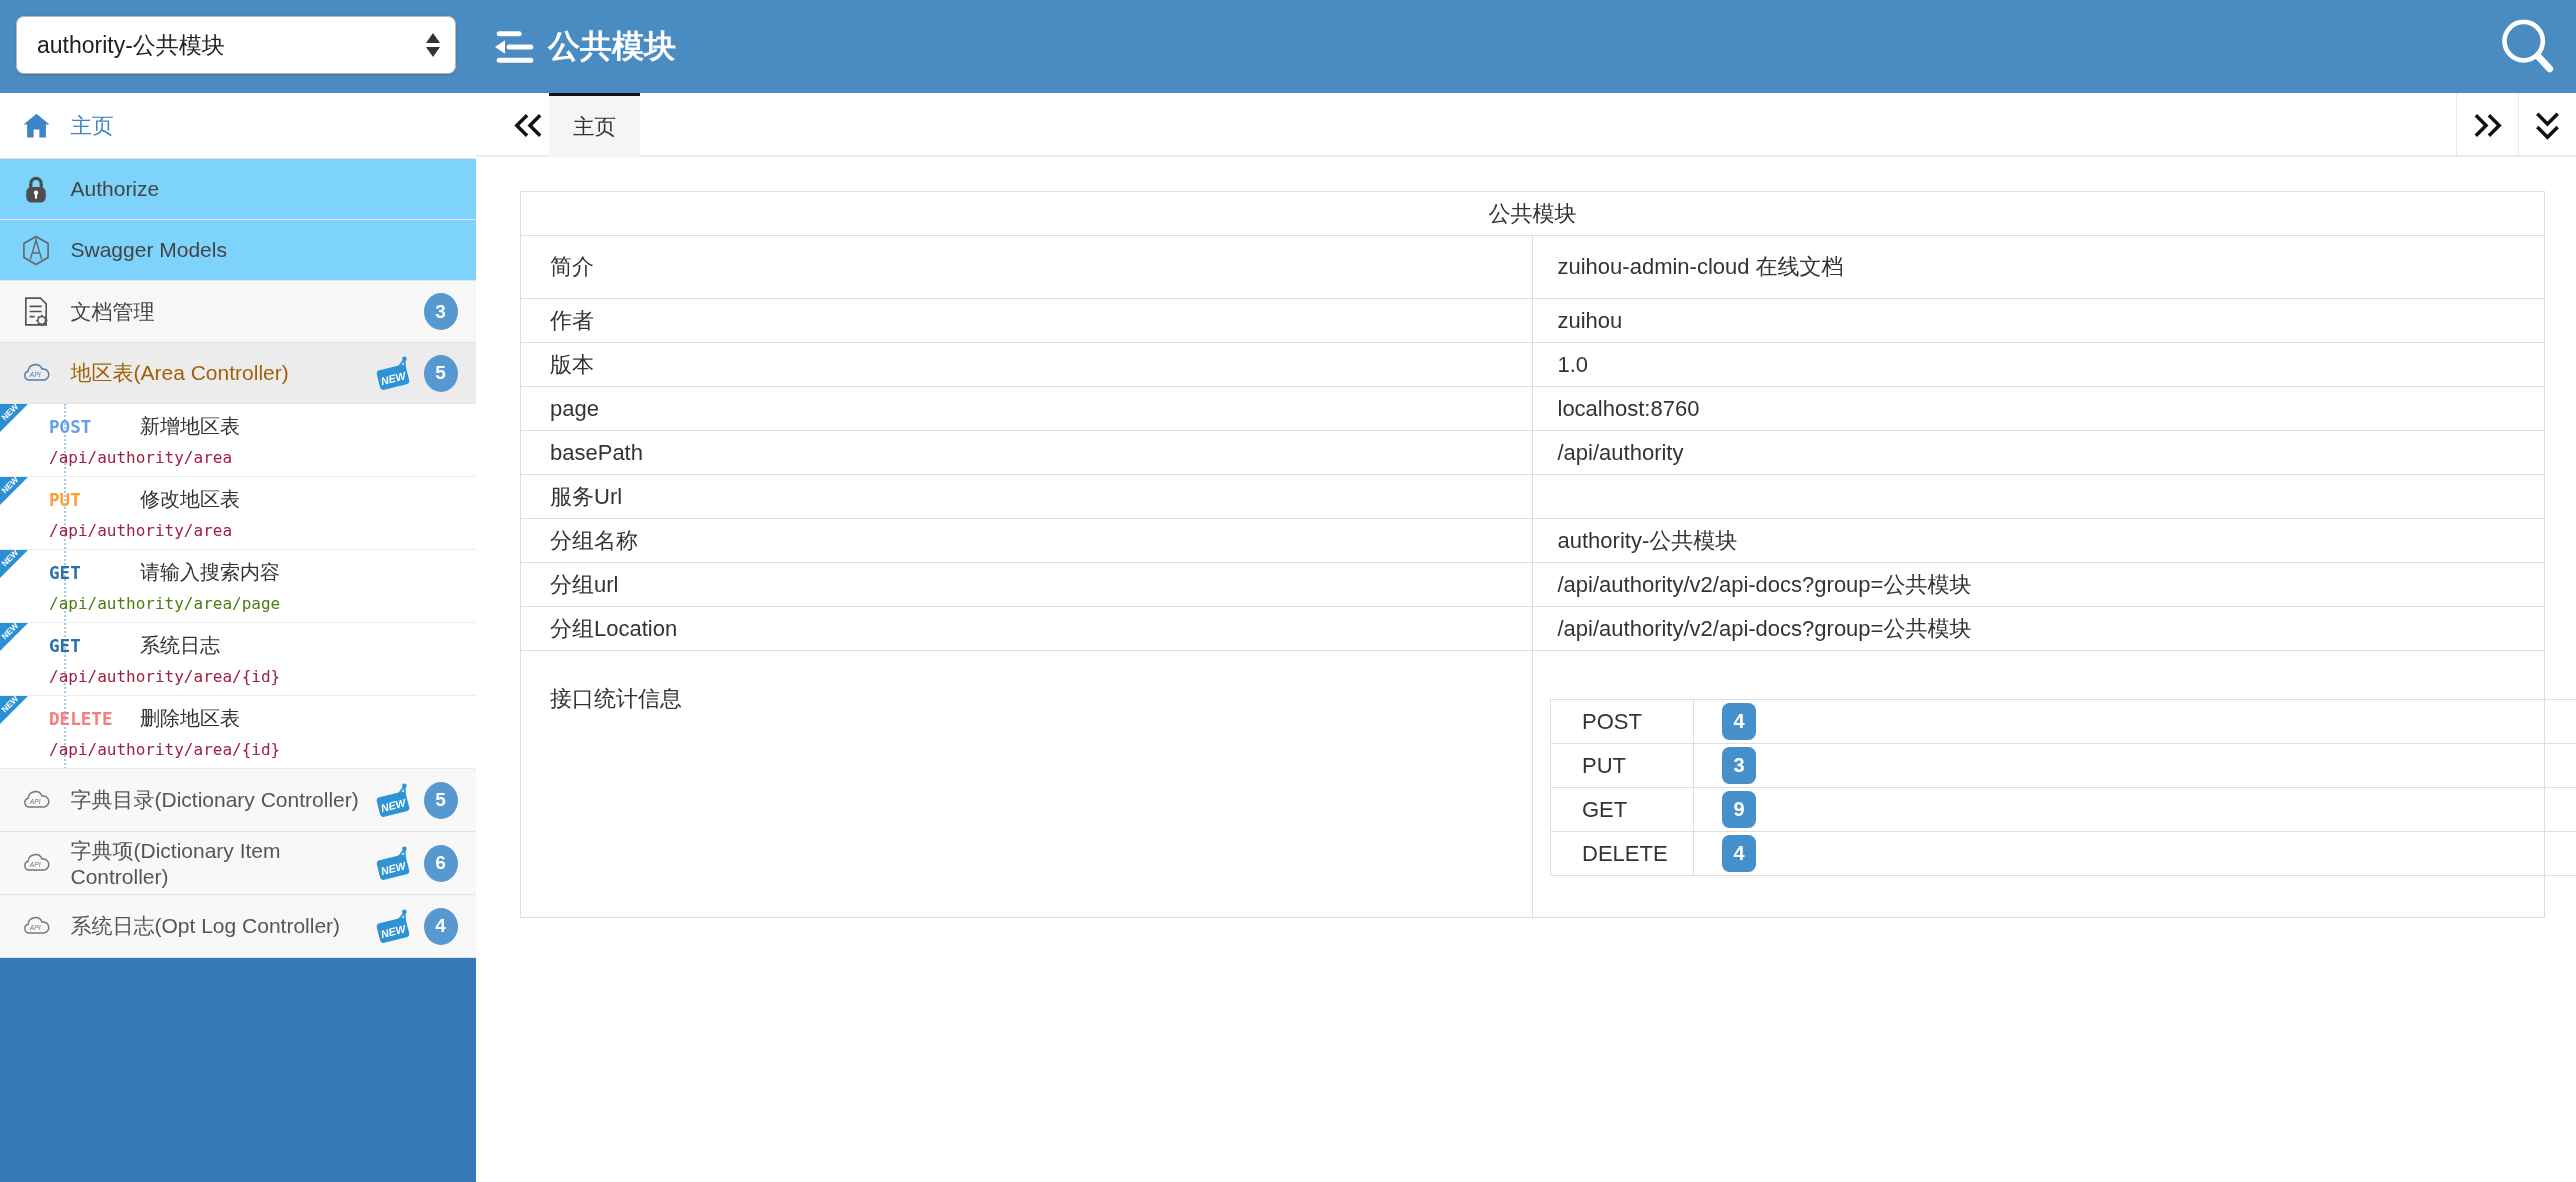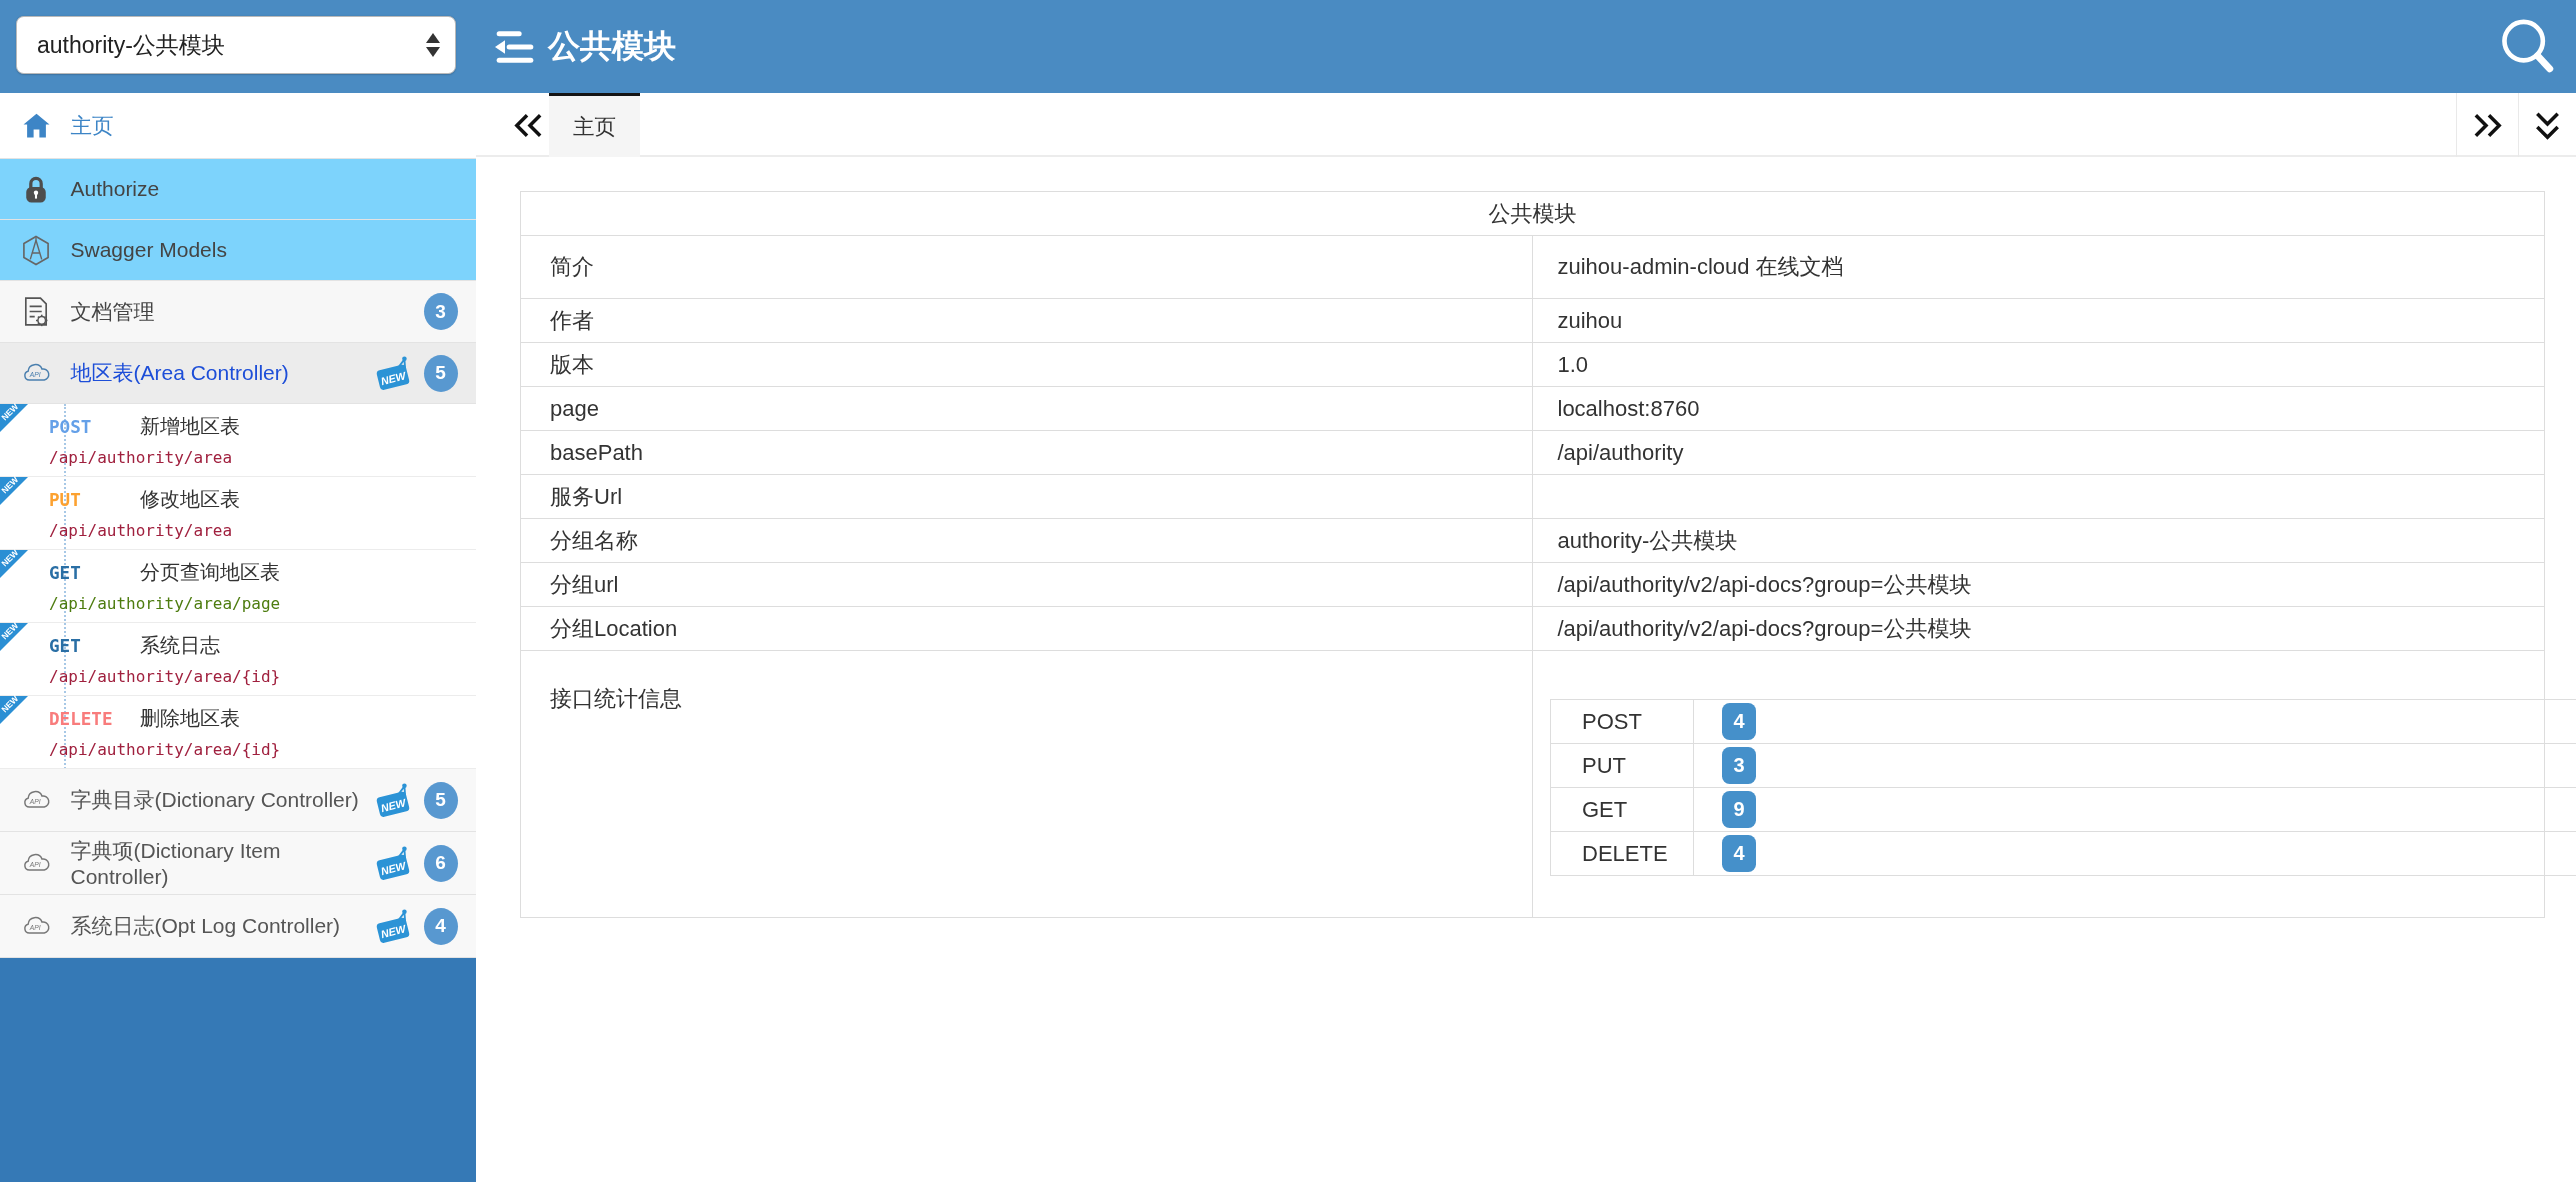--- a/index.html
+++ b/index.html
@@ -31,21 +31,21 @@
              display:flex; flex-direction:column; background:#fff; }
   .srow { display:flex; align-items:center; border-bottom:1.5px solid #e3e3e3; flex:none; cursor:pointer; }
   .srow .icon { width:29px; margin-left:21.5px; margin-right:20px; flex:none; display:flex; align-items:center; justify-content:center; }
   .row-home { height:66px; background:#fff; }
   .row-home .lbl { color:#3d85c6; font-size:21.5px; }
   .row-plain { height:61px; background:#7dd3fc; }
   .row-plain .lbl { color:#444; font-size:21px; }
   .row-doc { height:62px; background:#f7f7f7; }
   .row-doc .lbl { color:#444; font-size:21px; }
   .row-area { height:61px; background:#ececec; }
-  .row-area .lbl { color:#1d4ed8; font-size:21px; }
+  .row-area .lbl { color:#a16207; font-size:21px; }
   .row-ctrl { height:63px; background:#f8f8f8; }
   .row-ctrl .lbl { color:#555; font-size:21px; }
   .count { margin-left:auto; margin-right:18.4px; flex:none; min-width:34px; height:37px; padding:0 3.1px;
            border-radius:50%; background:#5898d0; color:#fff; font-size:19px; font-weight:bold;
            display:flex; align-items:center; justify-content:center; }
   .newsign { margin-left:auto; flex:none; width:40px; height:38px; }
   .newsign + .count { margin-left:10.7px; }
 
   .endpoints { position:relative; background:#fff; flex:none; }
   .endpoints::before { content:""; position:absolute; left:64px; top:0; bottom:0;
@@ -226,21 +226,21 @@
           <span class="ep-desc">修改地区表</span>
         </div>
         <div class="ep-path" style="color: rgb(160, 32, 62);">/api/authority/area</div>
       </div>
 
       <div class="ep">
         <span class="tri"></span>
         <span class="tri-text">NEW</span>
         <div class="ep-l1">
           <span class="ep-method" style="color: rgb(42, 111, 165);">GET</span>
-          <span class="ep-desc">分页查询地区表</span>
+          <span class="ep-desc">请输入搜索内容</span>
         </div>
         <div class="ep-path" style="color: #4d7c0f;">/api/authority/area/page</div>
       </div>
 
       <div class="ep">
         <span class="tri"></span>
         <span class="tri-text">NEW</span>
         <div class="ep-l1">
           <span class="ep-method" style="color: rgb(42, 111, 165);">GET</span>
           <span class="ep-desc">系统日志</span>

